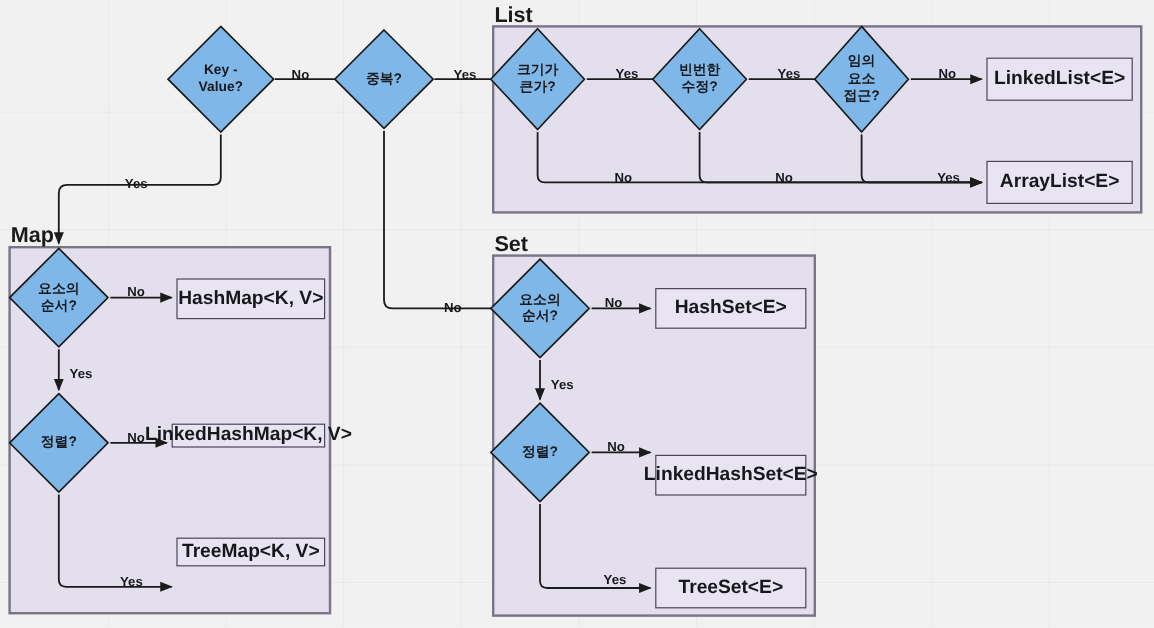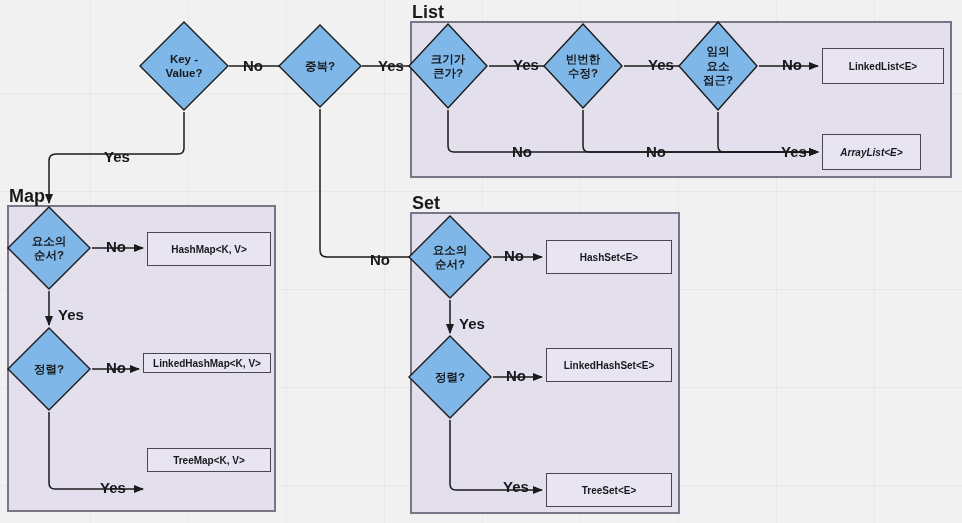--- a/index.html
+++ b/index.html
@@ -61,28 +61,28 @@
     white-space: pre-line;
   }
   .rbox {
     position: absolute;
     background: #E9E4F2;
     border: 1.6px solid #4a4458;
     box-sizing: border-box;
     display: flex;
     align-items: center;
     justify-content: center;
-    font-size: 10px;
+    font-size: 16px;
     font-weight: bold;
     color: #16181c;
     white-space: nowrap;
   }
   .elabel {
     position: absolute;
-    font-size: 15px;
+    font-size: 11px;
     font-weight: bold;
     color: #16181c;
     white-space: nowrap;
     z-index: 3;
   }
 </style>
 </head>
 <body>
 
 <div id="canvas">
@@ -183,26 +183,26 @@
       <div class="diamond" style="left: 408px; top: 335px; width: 84px; height: 84px;">
         <svg class="dshape" viewBox="0 0 84 84">
           <polygon points="42,1 83,42 42,83 1,42" fill="#7fb8e8" stroke="#1b1b1b" stroke-width="1.4"></polygon>
         </svg>
         <div class="dtext">정렬?</div>
       </div>
     </div>
 
   <div id="results-layer">
       <div class="rbox" style="left: 822px; top: 48px; width: 122px; height: 36px; background: rgb(233, 228, 242); border-color: rgb(74, 68, 88);">LinkedList&lt;E&gt;</div>
-      <div class="rbox" style="left: 822px; top: 134px; width: 99px; height: 36px; background: rgb(233, 228, 242); border-color: rgb(74, 68, 88); font-style: italic;">ArrayList&lt;E&gt;</div>
+      <div class="rbox" style="left: 822px; top: 134px; width: 122px; height: 36px; background: rgb(233, 228, 242); border-color: rgb(74, 68, 88);">ArrayList&lt;E&gt;</div>
       <div class="rbox" style="left: 147px; top: 232px; width: 124px; height: 34px; background: rgb(233, 228, 242); border-color: rgb(74, 68, 88);">HashMap&lt;K, V&gt;</div>
       <div class="rbox" style="left: 143px; top: 353px; width: 128px; height: 20px; background: rgb(233, 228, 242); border-color: rgb(74, 68, 88);">LinkedHashMap&lt;K, V&gt;</div>
       <div class="rbox" style="left: 147px; top: 448px; width: 124px; height: 24px; background: rgb(233, 228, 242); border-color: rgb(74, 68, 88);">TreeMap&lt;K, V&gt;</div>
       <div class="rbox" style="left: 546px; top: 240px; width: 126px; height: 34px; background: rgb(233, 228, 242); border-color: rgb(74, 68, 88);">HashSet&lt;E&gt;</div>
-      <div class="rbox" style="left: 546px; top: 348px; width: 126px; height: 34px; background: rgb(233, 228, 242); border-color: rgb(74, 68, 88);">LinkedHashSet&lt;E&gt;</div>
+      <div class="rbox" style="left: 546px; top: 379px; width: 126px; height: 34px; background: rgb(233, 228, 242); border-color: rgb(74, 68, 88);">LinkedHashSet&lt;E&gt;</div>
       <div class="rbox" style="left: 546px; top: 473px; width: 126px; height: 34px; background: rgb(233, 228, 242); border-color: rgb(74, 68, 88);">TreeSet&lt;E&gt;</div>
     </div>
 
   <div id="labels-layer">
       <div class="elabel" style="left: 243px; top: 57px;">No</div>
       <div class="elabel" style="left: 104px; top: 148px;">Yes</div>
       <div class="elabel" style="left: 378px; top: 57px;">Yes</div>
       <div class="elabel" style="left: 370px; top: 251px;">No</div>
       <div class="elabel" style="left: 513px; top: 56px;">Yes</div>
       <div class="elabel" style="left: 512px; top: 143px;">No</div>

